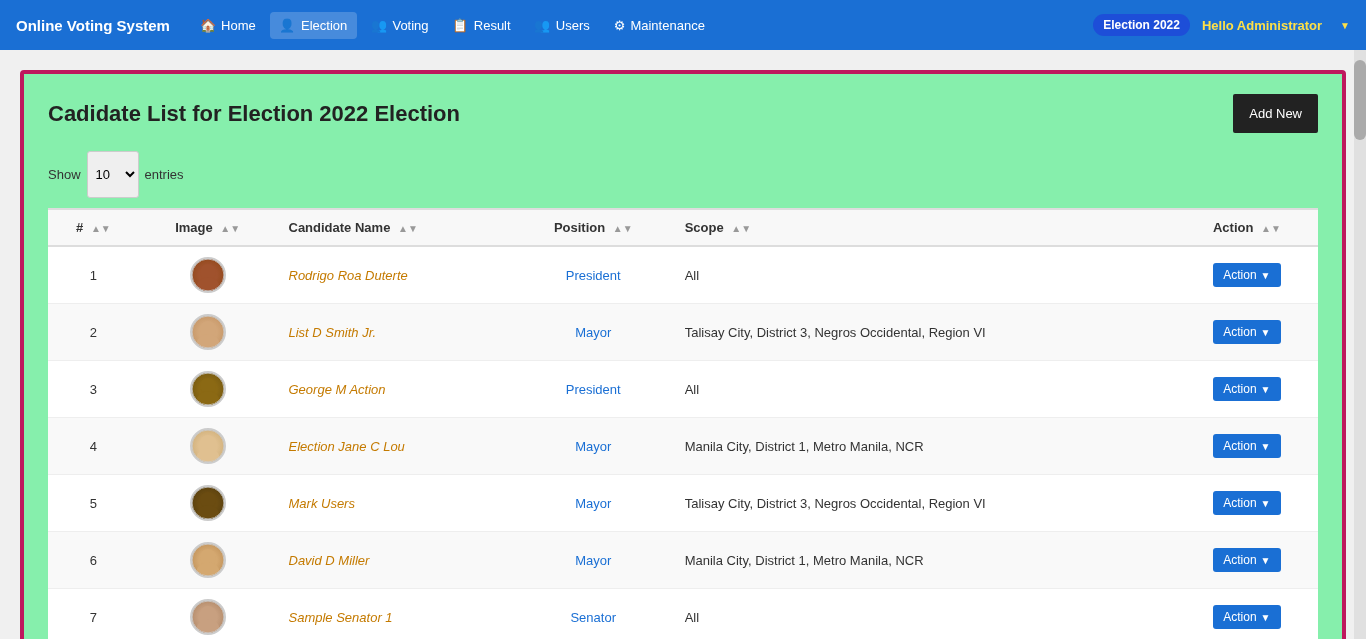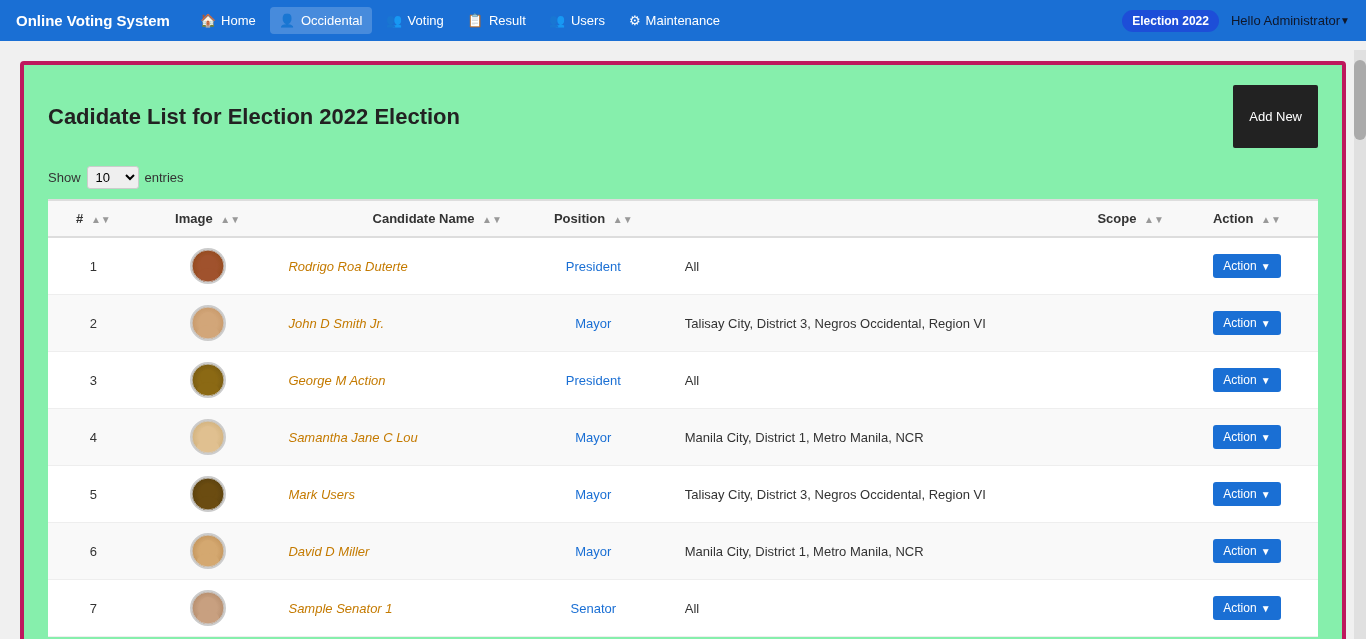--- a/index.html
+++ b/index.html
@@ -4,21 +4,21 @@
   <style>
     * { box-sizing: border-box; margin: 0; padding: 0; }
     body { font-family: Arial, sans-serif; font-size: 14px; background: #f0f0f0; }
 
     
     .navbar {
       background: #1a6fd4;
       display: flex;
       align-items: center;
       padding: 0 16px;
-      height: 41px;
+      height: 50px;
       color: #fff;
     }
     .navbar-brand {
       font-weight: bold;
       font-size: 15px;
       margin-right: 20px;
       color: #fff;
       white-space: nowrap;
     }
     .nav-links {
@@ -48,26 +48,27 @@
     }
     .election-badge {
       background: #1d4ed8;
       color: #fff;
       padding: 4px 10px;
       border-radius: 12px;
       font-size: 12px;
       font-weight: bold;
     }
     .admin-dropdown {
-      color: #0f172a;
-      cursor: pointer;
-      font-size: 13px;
-      display: flex;
-      align-items: center;
-      gap: 0;
+      color: #fde047;
+      cursor: pointer;
+      font-size: 13px;
+      display: flex;
+      align-items: center;
+      gap: 18px;
+      font-weight: bold;
     }
     .caret { font-size: 10px; }
 
     
     .main-content {
       background: #86efac;
       margin: 20px;
       padding: 20px 24px;
       border: 4px solid #be185d;
       border-radius: 4px;
@@ -80,21 +81,21 @@
     }
     .page-title {
       font-size: 22px;
       font-weight: bold;
       color: #222;
     }
     .add-new-btn {
       background: #222;
       color: #fff;
       border: none;
-      padding: 24px 16px;
+      padding: 12px 16px;
       font-size: 13px;
       cursor: pointer;
       border-radius: 2px;
       margin-left: 32px;
     }
 
     
     .table-controls {
       display: flex;
       justify-content: space-between;
@@ -102,21 +103,21 @@
       margin-bottom: 10px;
     }
     .show-entries {
       display: flex;
       align-items: center;
       gap: 6px;
       font-size: 13px;
       color: #333;
     }
     .show-entries select {
-      padding: 2px 4px;
+      padding: 14px 4px;
       font-size: 13px;
       border: 1px solid #ccc;
       border-radius: 3px;
     }
     .search-box {
       display: flex;
       align-items: center;
       gap: 8px;
       font-size: 13px;
     }
@@ -133,21 +134,21 @@
       border-collapse: collapse;
       font-size: 13px;
     }
     .data-table thead tr {
       background: #f8f8f8;
       border-top: 2px solid #ddd;
       border-bottom: 2px solid #ddd;
     }
     .data-table th {
       padding: 10px 12px;
-      text-align: right;
+      text-align: left;
       font-weight: bold;
       color: #333;
       border-bottom: 1px solid #ddd;
       white-space: nowrap;
     }
     .data-table th .sort-icon {
       display: inline-block;
       margin-left: 4px;
       font-size: 10px;
       color: #999;
@@ -235,21 +236,21 @@
 
 <nav class="navbar">
   <span class="navbar-brand">Online Voting System</span>
   <div class="nav-links">
     <a class="nav-item">
       <span class="nav-icon">🏠</span>
       <span>Home</span>
     </a>
     <a class="nav-item active">
       <span class="nav-icon">👤</span>
-      <span>Occidental</span>
+      <span>Election</span>
     </a>
     <a class="nav-item">
       <span class="nav-icon">👥</span>
       <span>Voting</span>
     </a>
     <a class="nav-item">
       <span class="nav-icon">📋</span>
       <span>Result</span>
     </a>
     <a class="nav-item">
@@ -341,21 +342,21 @@
             <div class="avatar-cell">
               <div class="avatar av2">
                 <svg width="32" height="32" viewBox="0 0 32 32">
     <circle cx="16" cy="13" r="8" fill="#d2a679"></circle>
     <circle cx="16" cy="30" r="12" fill="#d2a679"></circle>
     <circle cx="16" cy="16" r="16" fill="none" stroke="#ccc" stroke-width="1"></circle>
   </svg>
               </div>
             </div>
           </td>
-          <td><span class="candidate-name">John D Smith Jr.</span></td>
+          <td><span class="candidate-name">List D Smith Jr.</span></td>
           <td class="center"><span class="position-link">Mayor</span></td>
           <td>Talisay City, District 3, Negros Occidental, Region VI</td>
           <td class="center"><button class="action-btn">
               <span>Action</span> 
               <span class="dropdown-arrow">▼</span>
             </button></td>
         </tr>
         <tr>
           <td class="center">3</td>
           <td class="center">
@@ -383,21 +384,21 @@
             <div class="avatar-cell">
               <div class="avatar av4">
                 <svg width="32" height="32" viewBox="0 0 32 32">
     <circle cx="16" cy="13" r="8" fill="#e0c090"></circle>
     <circle cx="16" cy="30" r="12" fill="#e0c090"></circle>
     <circle cx="16" cy="16" r="16" fill="none" stroke="#ccc" stroke-width="1"></circle>
   </svg>
               </div>
             </div>
           </td>
-          <td><span class="candidate-name">Samantha Jane C Lou</span></td>
+          <td><span class="candidate-name">Election Jane C Lou</span></td>
           <td class="center"><span class="position-link">Mayor</span></td>
           <td>Manila City, District 1, Metro Manila, NCR</td>
           <td class="center"><button class="action-btn">
               <span>Action</span> 
               <span class="dropdown-arrow">▼</span>
             </button></td>
         </tr>
         <tr>
           <td class="center">5</td>
           <td class="center">

